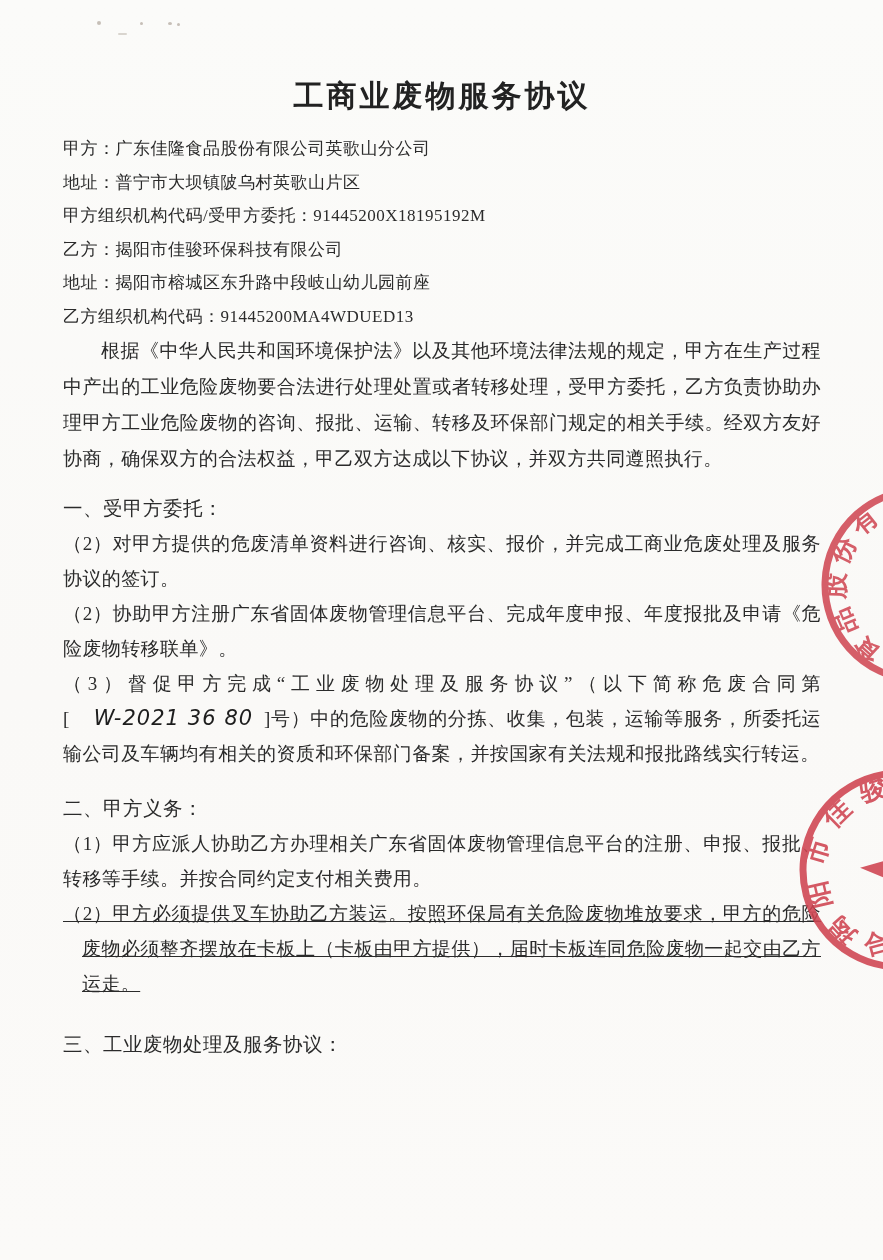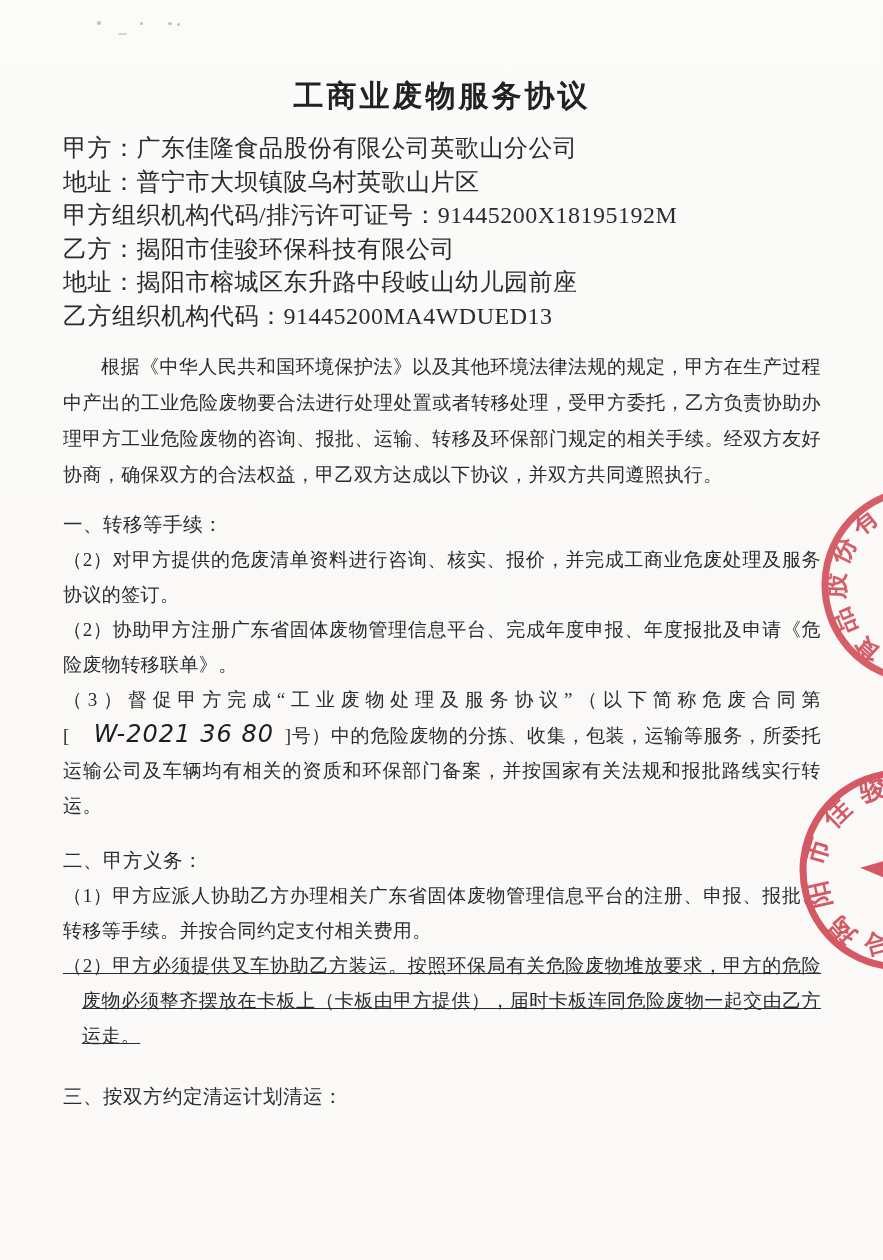--- a/index.html
+++ b/index.html
@@ -22,25 +22,25 @@
   }
   .contract-line {
     text-align:center; margin-top:8px; font-size:20px; line-height:32px; color:#272727;
   }
   .hand {
     font-family:"DejaVu Sans",sans-serif;
     font-style:italic; font-weight:500;
     font-size:24px; letter-spacing:2px; color:#1d1d1d;
     white-space:pre;
   }
-  .hand-inline { font-size:24px; letter-spacing:1px;margin-left:24px; }
+  .hand-inline { font-size:21px; letter-spacing:1px;margin-left:24px; }
   .parties { margin-top:18px; }
-  .party-line { font-size:24px; line-height:33.5px; letter-spacing:0.5px; }
+  .party-line { font-size:17px; line-height:33.5px; letter-spacing:0.5px; }
   .preamble {
-    margin-top:16px; font-size:19px; line-height:36px;
+    margin-top:0; font-size:19px; line-height:36px;
     text-align:justify; text-indent:2em; letter-spacing:0.4px;
   }
   .section-heading { margin-top:14px; font-size:19.5px; line-height:35px; letter-spacing:0.5px; }
   .section-heading.gap-lg { margin-top:20px; }
   .section-heading.gap-xl { margin-top:26px; }
   .item {
     font-size:19px; line-height:35px; text-align:justify; letter-spacing:0.4px;
   }
   .item.hang { padding-left:1em; text-indent:-1em;text-decoration:underline; }
   .ws { white-space:pre-wrap; }
@@ -68,38 +68,38 @@
   <div class="artifact a5"></div>
 
   <div class="content">
 
     <div class="doc-title">工商业废物服务协议</div>
 
 
     <div class="parties">
       <div class="party-line">甲方：广东佳隆食品股份有限公司英歌山分公司</div>
       <div class="party-line">地址：普宁市大坝镇陂乌村英歌山片区</div>
-      <div class="party-line">甲方组织机构代码/排污许可证号：91445200X18195192M</div>
+      <div class="party-line">甲方组织机构代码/受甲方委托：91445200X18195192M</div>
       <div class="party-line">乙方：揭阳市佳骏环保科技有限公司</div>
       <div class="party-line">地址：揭阳市榕城区东升路中段岐山幼儿园前座</div>
       <div class="party-line">乙方组织机构代码：91445200MA4WDUED13</div>
     </div>
 
     <p class="preamble">根据《中华人民共和国环境保护法》以及其他环境法律法规的规定，甲方在生产过程中产出的工业危险废物要合法进行处理处置或者转移处理，受甲方委托，乙方负责协助办理甲方工业危险废物的咨询、报批、运输、转移及环保部门规定的相关手续。经双方友好协商，确保双方的合法权益，甲乙双方达成以下协议，并双方共同遵照执行。</p>
 
-    <div class="section-heading">一、转移等手续：</div>
+    <div class="section-heading">一、受甲方委托：</div>
     <p class="item">（2）对甲方提供的危废清单资料进行咨询、核实、报价，并完成工商业危废处理及服务协议的签订。</p>
     <p class="item">（2）协助甲方注册广东省固体废物管理信息平台、完成年度申报、年度报批及申请《危险废物转移联单》。</p>
     <p class="item ws"><span>（3）督促甲方完成“工业废物处理及服务协议”（以下简称危废合同第[</span><span class="hand hand-inline">W-2021 36 80</span><span>  ]号）中的危险废物的分拣、收集，包装，运输等服务，所委托运输公司及车辆均有相关的资质和环保部门备案，并按国家有关法规和报批路线实行转运。</span></p>
 
     <div class="section-heading gap-lg">二、甲方义务：</div>
     <p class="item">（1）甲方应派人协助乙方办理相关广东省固体废物管理信息平台的注册、申报、报批、转移等手续。并按合同约定支付相关费用。</p>
     <p class="item hang">（2）甲方必须提供叉车协助乙方装运。按照环保局有关危险废物堆放要求，甲方的危险废物必须整齐摆放在卡板上（卡板由甲方提供），届时卡板连同危险废物一起交由乙方运走。</p>
 
-    <div class="section-heading gap-xl">三、按双方约定清运计划清运：</div>
+    <div class="section-heading gap-xl">三、工业废物处理及服务协议：</div>
 
   </div>
 
   <svg class="stamp stamp-a" viewBox="0 0 250 250">
     <defs>
       <path id="seal-arc-a" d="M 71.3 178.7 A 76 76 0 1 1 178.7 178.7" fill="none"></path>
     </defs>
     <g transform="rotate(-20 125 125)" opacity="0.85">
       <circle cx="125" cy="125" r="95" fill="none" stroke="#cf4350" stroke-width="7"></circle>
       <text font-size="26" font-weight="bold" letter-spacing="7" fill="#cf4350" font-family="Liberation Serif, DejaVu Serif, serif">

